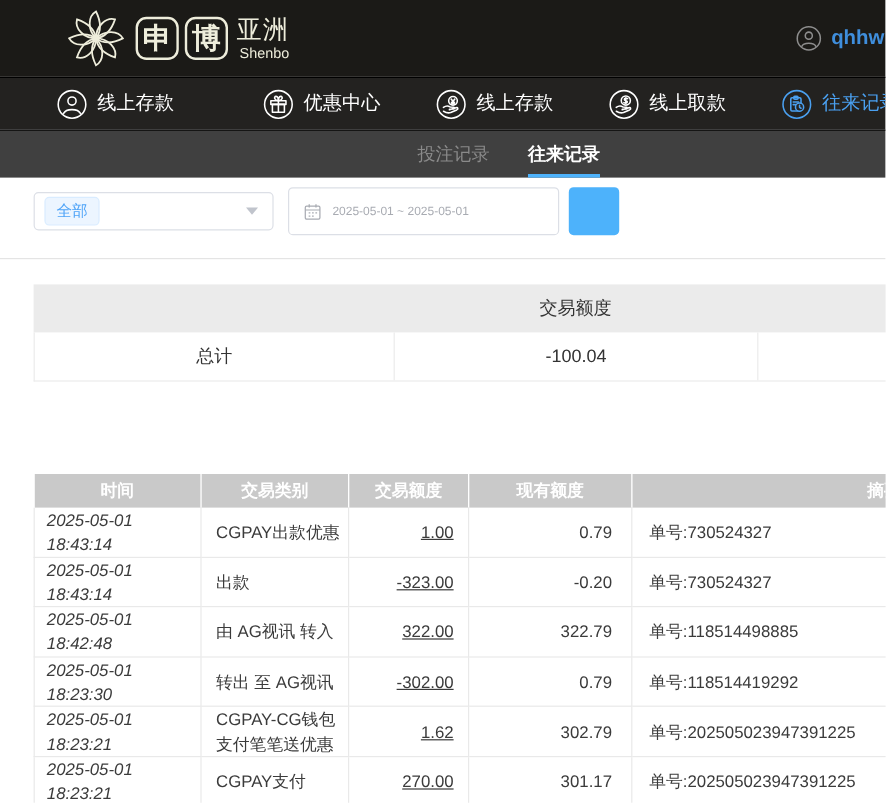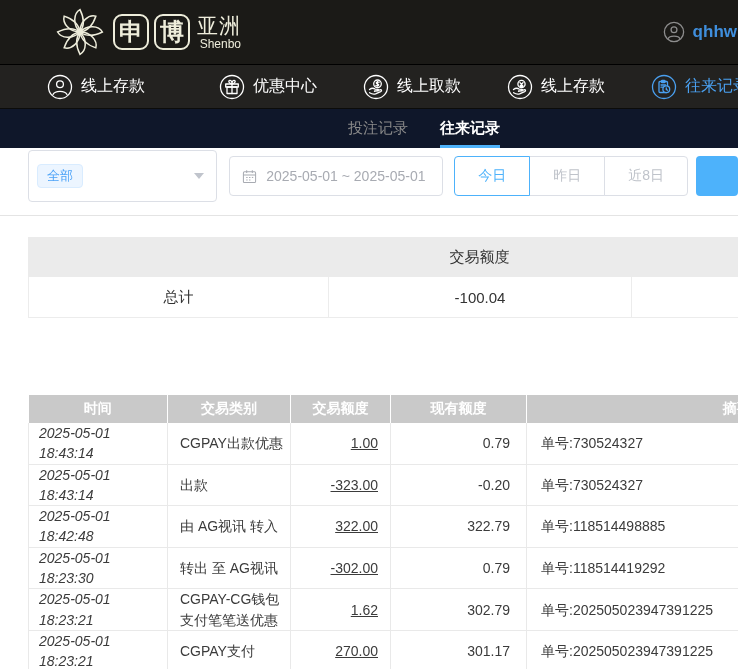--- a/index.html
+++ b/index.html
@@ -27,41 +27,41 @@
   .main-nav { height:44px; background:#232220; border-top:1px solid #000;
     display:flex; align-items:center; padding-left:47px; }
   .nav-item { display:flex; align-items:center; color:#fff; font-size:16px;
     cursor:pointer; margin-right:46px; white-space:nowrap; }
   .nav-item:first-child { margin-right:74px; }
   .nav-item .nav-icon { width:26px; height:26px; margin-right:8px; display:inline-flex; }
   .nav-item .nav-icon svg { width:26px; height:26px; }
   .nav-item.active { color:#4aa0f0; }
 
   
-  .subnav { height:40px; background:#0f172a; border-top:1px solid #0c0c0a;
+  .subnav { height:40px; background:#404040; border-top:1px solid #0c0c0a;
     display:flex; align-items:stretch; padding-left:348px; }
   .tab { color:#8a8a8a; font-size:15px; display:flex; align-items:center;
     margin-right:32px; cursor:pointer; position:relative; white-space:nowrap; }
   .tab.active { color:#fff; font-weight:bold; }
   .tab.active::after { content:""; position:absolute; left:0; right:0; bottom:0;
     height:3px; background:#4db2fb; }
 
   
   .filter-bar { display:flex; align-items:center; margin:8px 0 0 28px; height:40px; }
-  .select-box { width:200px; height:52px; border:1px solid #dcdfe6; border-radius:4px;
+  .select-box { width:200px; height:32px; border:1px solid #dcdfe6; border-radius:4px;
     display:flex; align-items:center; justify-content:space-between; padding:0 12px 0 8px;
     cursor:pointer; background:#fff; }
   .tag { background:#ecf5ff; border:1px solid #d9ecff; border-radius:4px; color:#4da3f8;
     font-size:13px; height:24px; line-height:22px; padding:0 9px; }
   .caret { width:0; height:0; border-left:5px solid transparent; border-right:5px solid transparent;
     border-top:6px solid #c0c4cc; }
   .date-box { width:226px; height:40px; border:1px solid #dcdfe6; border-radius:4px;
     margin-left:12px; display:flex; align-items:center; padding:0 12px; cursor:text; background:#fff; }
   .date-box svg { width:15px; height:15px; margin-right:9px; flex:none; }
-  .date-text { color:#a8abb2; font-size:14px; white-space:nowrap; }
+  .date-text { color:#a8abb2; font-size:10px; white-space:nowrap; }
   .btn-group { margin-left:11px; display:flex; }
   .qbtn { height:40px; padding:0 23px; background:#fff; border:1px solid #dcdfe6;
     color:#bfc3ca; font-size:14px; cursor:pointer; margin-left:-1px;
     font-family:inherit; white-space:nowrap; }
   .qbtn:first-child { border-radius:4px 0 0 4px; margin-left:0; }
   .qbtn:last-child { border-radius:0 4px 4px 0; }
   .qbtn.active { color:#4db2fb; border-color:#4db2fb; position:relative; z-index:1; }
   .search-btn { margin-left:8px; width:42px; height:40px; background:#4db2fb;
     border:none; border-radius:4px; cursor:pointer; flex:none; }
 
@@ -154,37 +154,37 @@
           <line x1="13" y1="10" x2="13" y2="19.5"></line>
           <path d="M13 10 C9.5 9.5 9 6.5 11 6.3 C12.6 6.2 13 8.5 13 10 C13 8.5 13.4 6.2 15 6.3 C17 6.5 16.5 9.5 13 10Z"></path>
         </svg>
       </span>
     <span class="nav-label">优惠中心</span>
   </div>
     <div class="nav-item">
     <span class="nav-icon">
         <svg viewBox="0 0 26 26" fill="none" stroke="currentColor" stroke-width="1.3" stroke-linecap="round" stroke-linejoin="round">
           <circle cx="13" cy="13" r="11.5"></circle>
+          <circle cx="14.5" cy="10" r="3.6"></circle>
+          <path d="M13 8.6 l1.5 1.7 1.5-1.7 M13.2 11.3 h2.6 M13.2 12.5 h2.6"></path>
+          <path d="M6.5 15.5 c2-1.5 4-1.5 5.5-.4 l3 .2 c1 .1 1 1.4 0 1.5 l-3.4.2 M11.5 17.4 l5.5-1.6 c1.6-.4 2.2 1 .6 1.8 l-5 2.2 c-1.6.5-3.8.3-6-1.1"></path>
+        </svg>
+      </span>
+    <span class="nav-label">线上存款</span>
+  </div>
+    <div class="nav-item">
+    <span class="nav-icon">
+        <svg viewBox="0 0 26 26" fill="none" stroke="currentColor" stroke-width="1.3" stroke-linecap="round" stroke-linejoin="round">
+          <circle cx="13" cy="13" r="11.5"></circle>
           <circle cx="14.5" cy="9.8" r="3.8"></circle>
           <path d="M14.5 7.4 v4.8 M16.1 8.2 c-2.4-1.2-4 1-1.6 1.7 c2.4.6 .9 2.9-1.6 1.6"></path>
           <path d="M6.5 15.5 c2-1.5 4-1.5 5.5-.4 l3 .2 c1 .1 1 1.4 0 1.5 l-3.4.2 M11.5 17.4 l5.5-1.6 c1.6-.4 2.2 1 .6 1.8 l-5 2.2 c-1.6.5-3.8.3-6-1.1"></path>
         </svg>
       </span>
     <span class="nav-label">线上取款</span>
-  </div>
-    <div class="nav-item">
-    <span class="nav-icon">
-        <svg viewBox="0 0 26 26" fill="none" stroke="currentColor" stroke-width="1.3" stroke-linecap="round" stroke-linejoin="round">
-          <circle cx="13" cy="13" r="11.5"></circle>
-          <circle cx="14.5" cy="10" r="3.6"></circle>
-          <path d="M13 8.6 l1.5 1.7 1.5-1.7 M13.2 11.3 h2.6 M13.2 12.5 h2.6"></path>
-          <path d="M6.5 15.5 c2-1.5 4-1.5 5.5-.4 l3 .2 c1 .1 1 1.4 0 1.5 l-3.4.2 M11.5 17.4 l5.5-1.6 c1.6-.4 2.2 1 .6 1.8 l-5 2.2 c-1.6.5-3.8.3-6-1.1"></path>
-        </svg>
-      </span>
-    <span class="nav-label">线上存款</span>
   </div>
     <div class="nav-item active">
     <span class="nav-icon">
         <svg viewBox="0 0 26 26" fill="none" stroke="currentColor" stroke-width="1.3" stroke-linecap="round" stroke-linejoin="round">
           <circle cx="13" cy="13" r="11.5"></circle>
           <rect x="8" y="7.5" width="8.5" height="11" rx="1"></rect>
           <rect x="10.5" y="6.3" width="3.5" height="2.4" rx="0.8"></rect>
           <line x1="10" y1="11" x2="14.5" y2="11"></line>
           <line x1="10" y1="13.2" x2="12" y2="13.2"></line>
           <circle cx="15.3" cy="15.3" r="3.4" fill="#262422"></circle>
@@ -216,25 +216,20 @@
       <line x1="5" y1="1.2" x2="5" y2="4.2"></line>
       <line x1="11" y1="1.2" x2="11" y2="4.2"></line>
       <line x1="4.5" y1="9" x2="6" y2="9"></line>
         <line x1="7.5" y1="9" x2="9" y2="9"></line>
         <line x1="10.5" y1="9" x2="12" y2="9"></line>
       <line x1="4.5" y1="11.8" x2="6" y2="11.8"></line>
         <line x1="7.5" y1="11.8" x2="9" y2="11.8"></line>
     </svg>
     <span class="date-text">2025-05-01 ~ 2025-05-01</span>
   </div>
-  <div class="btn-group">
-      <button class="qbtn active">今日</button>
-      <button class="qbtn">昨日</button>
-      <button class="qbtn">近8日</button>
-    </div>
   <button class="search-btn"></button>
 </div>
 
 <hr class="divider">
 
 <div class="summary">
   <div class="sum-header">
     <div class="cell"></div>
     <div class="cell">交易额度</div>
     <div class="cell"></div>

